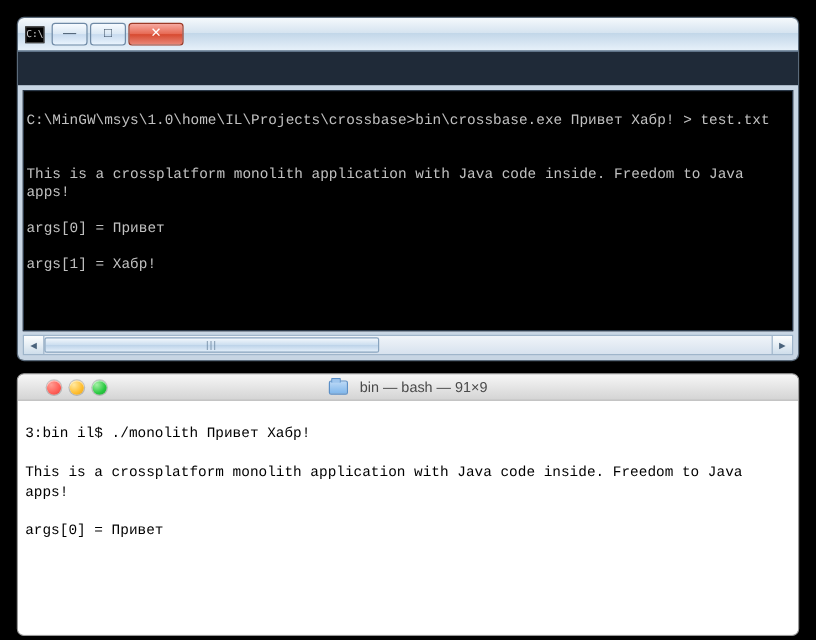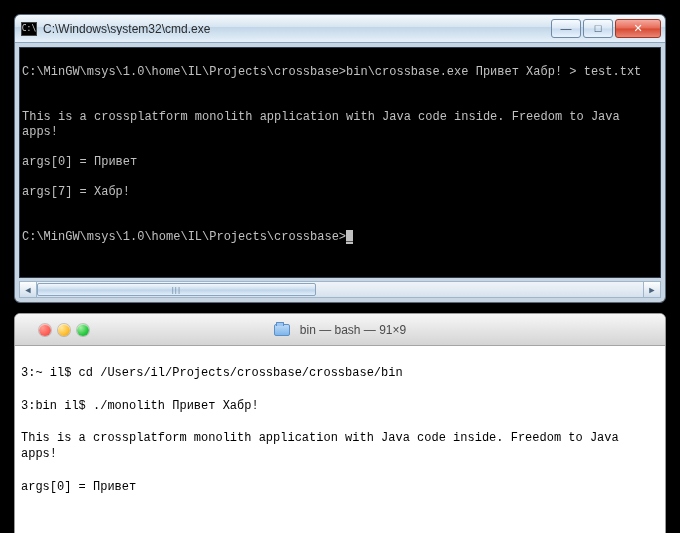--- a/index.html
+++ b/index.html
@@ -46,21 +46,21 @@
     background: linear-gradient(#f7fbff,#dbe8f4 48%,#c8dbef 52%,#e9f3fd);
     display:flex; align-items:center; justify-content:center;
     font: 11px/1 "Segoe UI", sans-serif;
     color:#33475d;
   }
   .win .wbtn.close {
     width: 46px;
     background: linear-gradient(#f6a9a0,#e76a55 48%,#d74a31 52%,#e98676);
     border-color:#9b3a27; color:#fff;
   }
-  .win .termwrap { background:#c8d6e4; padding:4px; }
+  .win .termwrap { background:#c8d6e4; padding:4px;margin-top:28px; }
   .win .term {
     background:#000; color:#c0c0c0;
     font: 12px/1.25 Consolas, "Courier New", monospace;
     padding: 2px 6px 2px 2px;
     border:1px solid #2c3a4a;
     min-height: 100px;
     white-space: pre-wrap;
   }
   .win .cursor { background:#c0c0c0; color:#000; }
   .win .scroll {
@@ -83,21 +83,21 @@
     width: 46%;
     background: linear-gradient(#f2f7fc,#cddff0 48%,#bdd3e9 52%,#e2eef9);
     border:1px solid #88a4bf; border-radius:2px;
     display:flex;align-items:center;justify-content:center;
     color:#6d88a2; font-size:8px; letter-spacing:1px;
   }
 
   
   .mac { border:1px solid #9a9a9a; background:#fff; }
   .mac .titlebar {
-    height: 32px;
+    height: 22px;
     background: linear-gradient(#f7f7f7,#d4d4d4);
     border-bottom:1px solid #a5a5a5;
     display:flex; align-items:center;
     padding: 0 24px;
     font: 400 12px/1 "Lucida Grande","Helvetica Neue",sans-serif;
     color:#4a4a4a;
   }
   .mac .dots { display:flex; gap:7px; width:70px; }
   .mac .dot {
     width:12px; height:12px; border-radius:50%;
@@ -127,36 +127,34 @@
   }
 
   .line { display:block; }
 </style>
 </head>
 <body>
 
 <div class="window win">
   <div class="titlebar">
     <div class="appicon">C:\</div>
-    <div class="title">C:\Windows\system32\cmd.exe</div>
     <div class="btns">
       <div class="wbtn">—</div>
       <div class="wbtn">□</div>
       <div class="wbtn close">✕</div>
     </div>
   </div>
   <div class="termwrap">
     <div class="term">
 <span class="line">C:\MinGW\msys\1.0\home\IL\Projects\crossbase&gt;bin\crossbase.exe Привет Хабр! &gt; test.txt</span>
 <span class="line"></span>
 <span class="line">This is a crossplatform monolith application with Java code inside. Freedom to Java apps!</span>
 <span class="line">args[0] = Привет</span>
-<span class="line">args[7] = Хабр!</span>
+<span class="line">args[1] = Хабр!</span>
 <span class="line"></span>
-<span class="line"><span>C:\MinGW\msys\1.0\home\IL\Projects\crossbase&gt;</span><span class="cursor">_</span></span>
     </div>
     <div class="scroll">
       <div class="sarrow">◄</div>
       <div class="strack">
         <div class="sthumb">|||</div>
       </div>
       <div class="sarrow r">►</div>
     </div>
   </div>
 </div>
@@ -167,20 +165,19 @@
       <div class="dot red"></div>
       <div class="dot yel"></div>
       <div class="dot grn"></div>
     </div>
     <div class="title">
       <span class="foldericon"></span>
       <span>bin — bash — 91×9</span>
     </div>
   </div>
   <div class="term">
-<span class="line">3:~ il$ cd /Users/il/Projects/crossbase/crossbase/bin</span>
 <span class="line">3:bin il$ ./monolith Привет Хабр!</span>
 <span class="line">This is a crossplatform monolith application with Java code inside. Freedom to Java apps!</span>
 <span class="line">args[0] = Привет</span>
 
 
   </div>
 </div>
 
 </body></html>

